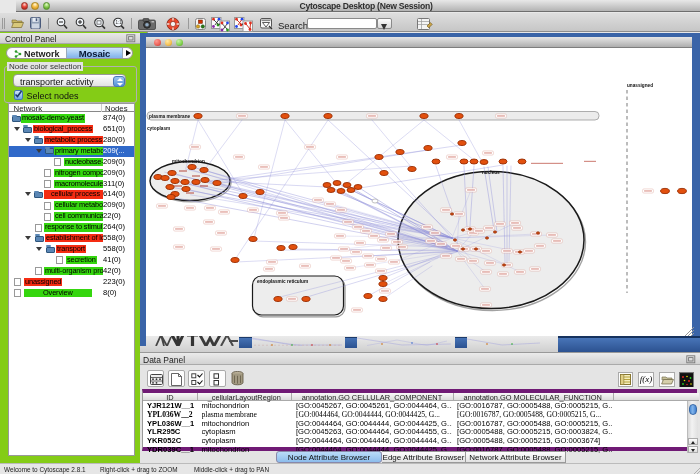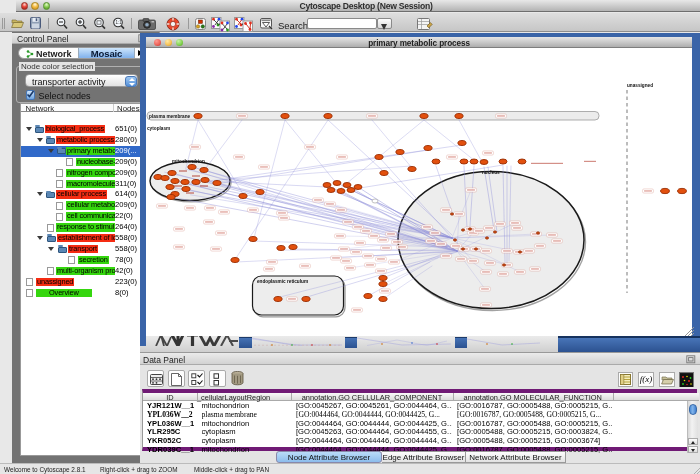--- a/index.html
+++ b/index.html
@@ -115,21 +115,21 @@
   <div class="abs" style="left:376.5px;top:4.5px;width:15px;height:11px;background:linear-gradient(#fdfdfd,#d8d8d8);border:1px solid #8a8a8a;border-radius:2px">
       <div style="position:absolute;left:3.6px;top:5.6px;width:0;height:0;border-left:3.4px solid transparent;border-right:3.4px solid transparent;border-top:6.2px solid #333"></div>
     </div>
   <svg class="abs" style="left:417px;top:4px" width="16" height="14" viewBox="0 0 16 14">
       <rect x="0.5" y="1.5" width="12" height="11" rx="1" fill="#f4f4f4" stroke="#777"></rect>
       <path d="M1 4.5 h11 M1 7.5 h11 M4.5 2 v10" stroke="#999" stroke-width="0.7"></path>
       <path d="M9 13 l3.4-3.4 1.8 1.8 L10.8 14.8z" fill="#caa54a" stroke="#6a5215" stroke-width="0.6" transform="translate(1,-4)"></path>
     </svg>
 </div>
 
-<div class="abs" style="left:12px;top:32px;width:148px;height:431px;background:#737373;border-right:1px solid #9a9a9a">
+<div class="abs" style="left:0;top:32px;width:148px;height:431px;background:#84cc16;border-right:1px solid #9a9a9a">
   <div class="abs" style="left:0;top:1px;width:140px;height:11px;background:linear-gradient(#e8e8e8,#cfcfcf);border-bottom:1px solid #aaa">
     <div class="abs" style="left:5px;top:1px;font-size:8.5px;color:#222">Control Panel</div>
     <svg class="abs" style="left:126px;top:1px" width="10" height="9" viewBox="0 0 10 9">
         <rect x="0.8" y="0.8" width="8" height="7" fill="none" stroke="#777" stroke-width="0.9"></rect>
         <rect x="2.6" y="2.6" width="4.4" height="3.4" fill="none" stroke="#777" stroke-width="0.9"></rect>
       </svg>
   </div>
 
   <div class="abs" style="left:6px;top:14.5px;width:127px;height:12.5px;background:#fdfdfd;border:1px solid #9a9a9a;border-radius:6px;overflow:hidden">
     <svg class="abs" style="left:7px;top:2.5px" width="8" height="8" viewBox="0 0 8 8">
@@ -161,20 +161,26 @@
   </div>
   <div class="abs" style="left:26.5px;top:58.5px;font-size:9px;color:#111">Select nodes</div>
 
   <div class="abs" style="left:8px;top:70.5px;width:126.5px;height:353px;background:#fff;border:1px solid #999;overflow:hidden">
     <div class="abs" style="left:0;top:0;width:126.5px;height:8.7px;background:#fcfcfc;border-bottom:1px solid #888">
       <div class="abs" style="left:4.5px;top:0.3px;font-size:7.8px;color:#222">Network</div>
       <div class="abs" style="left:96px;top:0.3px;font-size:7.8px;color:#222">Nodes</div>
       <div class="abs" style="left:92px;top:0;width:1px;height:8.7px;background:#ccc"></div>
     </div>
     <div class="abs" style="left:0;top:-102.5px;width:126.5px;height:385px">
+<div style="position:absolute;left:0;top:112.0px;width:126px;height:10.9px;">
+          <div style="position:absolute;left:3px;top:2.8px;width:9px;height:6px;background:#5b87b5;border:0.5px solid #2e567e;border-radius:1px"></div>
+          <div style="position:absolute;left:3px;top:1.6px;width:4.5px;height:2px;background:#5b87b5;border-radius:1px"></div>
+          <div style="position:absolute;left:12px;top:1.2px;height:8.4px;max-width:82px;overflow:hidden;background:#35d60e;color:#000;font-size:7.4px;line-height:8.4px;padding:0 1px;white-space:nowrap;letter-spacing:-0.15px">mosaic-demo-yeast</div>
+          <div style="position:absolute;left:94px;top:1.2px;font-size:7.6px;line-height:8.4px;color:#000;white-space:nowrap">874(0)</div>
+        </div>
 <div style="position:absolute;left:0;top:122.9px;width:126px;height:10.9px;">
           <div style="position:absolute;left:5px;top:3.2px;width:0;height:0;border-left:3.2px solid transparent;border-right:3.2px solid transparent;border-top:4.5px solid #3a3a3a"></div>
           <div style="position:absolute;left:14px;top:2.8px;width:9px;height:6px;background:#5b87b5;border:0.5px solid #2e567e;border-radius:1px"></div>
           <div style="position:absolute;left:14px;top:1.6px;width:4.5px;height:2px;background:#5b87b5;border-radius:1px"></div>
           <div style="position:absolute;left:24px;top:1.2px;height:8.4px;max-width:70px;overflow:hidden;background:#f52c12;color:#000;font-size:7.4px;line-height:8.4px;padding:0 1px;white-space:nowrap;letter-spacing:-0.15px">biological_process</div>
           <div style="position:absolute;left:94px;top:1.2px;font-size:7.6px;line-height:8.4px;color:#000;white-space:nowrap">651(0)</div>
         </div>
 <div style="position:absolute;left:0;top:133.8px;width:126px;height:10.9px;">
           <div style="position:absolute;left:16px;top:3.2px;width:0;height:0;border-left:3.2px solid transparent;border-right:3.2px solid transparent;border-top:4.5px solid #3a3a3a"></div>
           <div style="position:absolute;left:25px;top:2.8px;width:9px;height:6px;background:#5b87b5;border:0.5px solid #2e567e;border-radius:1px"></div>
@@ -201,21 +207,21 @@
         </div>
 <div style="position:absolute;left:0;top:177.4px;width:126px;height:10.9px;">
           <div style="position:absolute;left:35px;top:1.5px;width:6.5px;height:8px;background:#fff;border:0.5px solid #999"></div>
           <div style="position:absolute;left:45px;top:1.2px;height:8.4px;max-width:49px;overflow:hidden;background:#35d60e;color:#000;font-size:7.4px;line-height:8.4px;padding:0 1px;white-space:nowrap;letter-spacing:-0.15px">macromolecule</div>
           <div style="position:absolute;left:94px;top:1.2px;font-size:7.6px;line-height:8.4px;color:#000;white-space:nowrap">311(0)</div>
         </div>
 <div style="position:absolute;left:0;top:188.3px;width:126px;height:10.9px;">
           <div style="position:absolute;left:16px;top:3.2px;width:0;height:0;border-left:3.2px solid transparent;border-right:3.2px solid transparent;border-top:4.5px solid #3a3a3a"></div>
           <div style="position:absolute;left:25px;top:2.8px;width:9px;height:6px;background:#5b87b5;border:0.5px solid #2e567e;border-radius:1px"></div>
           <div style="position:absolute;left:25px;top:1.6px;width:4.5px;height:2px;background:#5b87b5;border-radius:1px"></div>
-          <div style="position:absolute;left:35px;top:1.2px;height:8.4px;max-width:59px;overflow:hidden;background:#f52c12;color:#000;font-size:7.4px;line-height:8.4px;padding:0 1px;white-space:nowrap;letter-spacing:-0.15px">cellular process</div>
+          <div style="position:absolute;left:35px;top:1.2px;height:8.4px;max-width:59px;overflow:hidden;background:#f52c12;color:#000;font-size:7.4px;line-height:8.4px;padding:0 7px;white-space:nowrap;letter-spacing:-0.15px">cellular process</div>
           <div style="position:absolute;left:94px;top:1.2px;font-size:7.6px;line-height:8.4px;color:#000;white-space:nowrap">614(0)</div>
         </div>
 <div style="position:absolute;left:0;top:199.2px;width:126px;height:10.9px;">
           <div style="position:absolute;left:35px;top:1.5px;width:6.5px;height:8px;background:#fff;border:0.5px solid #999"></div>
           <div style="position:absolute;left:45px;top:1.2px;height:8.4px;max-width:49px;overflow:hidden;background:#35d60e;color:#000;font-size:7.4px;line-height:8.4px;padding:0 1px;white-space:nowrap;letter-spacing:-0.15px">cellular metabo</div>
           <div style="position:absolute;left:94px;top:1.2px;font-size:7.6px;line-height:8.4px;color:#000;white-space:nowrap">209(0)</div>
         </div>
 <div style="position:absolute;left:0;top:210.1px;width:126px;height:10.9px;">
           <div style="position:absolute;left:35px;top:1.5px;width:6.5px;height:8px;background:#fff;border:0.5px solid #999"></div>
           <div style="position:absolute;left:45px;top:1.2px;height:8.4px;max-width:49px;overflow:hidden;background:#35d60e;color:#000;font-size:7.4px;line-height:8.4px;padding:0 1px;white-space:nowrap;letter-spacing:-0.15px">cell communicat</div>
@@ -236,35 +242,35 @@
 <div style="position:absolute;left:0;top:242.8px;width:126px;height:10.9px;">
           <div style="position:absolute;left:27px;top:3.2px;width:0;height:0;border-left:3.2px solid transparent;border-right:3.2px solid transparent;border-top:4.5px solid #3a3a3a"></div>
           <div style="position:absolute;left:37px;top:2.8px;width:9px;height:6px;background:#5b87b5;border:0.5px solid #2e567e;border-radius:1px"></div>
           <div style="position:absolute;left:37px;top:1.6px;width:4.5px;height:2px;background:#5b87b5;border-radius:1px"></div>
           <div style="position:absolute;left:47px;top:1.2px;height:8.4px;max-width:47px;overflow:hidden;background:#f52c12;color:#000;font-size:7.4px;line-height:8.4px;padding:0 1px;white-space:nowrap;letter-spacing:-0.15px">transport</div>
           <div style="position:absolute;left:94px;top:1.2px;font-size:7.6px;line-height:8.4px;color:#000;white-space:nowrap">558(0)</div>
         </div>
 <div style="position:absolute;left:0;top:253.7px;width:126px;height:10.9px;">
           <div style="position:absolute;left:47px;top:1.5px;width:6.5px;height:8px;background:#fff;border:0.5px solid #999"></div>
           <div style="position:absolute;left:57px;top:1.2px;height:8.4px;max-width:37px;overflow:hidden;background:#35d60e;color:#000;font-size:7.4px;line-height:8.4px;padding:0 1px;white-space:nowrap;letter-spacing:-0.15px">secretion</div>
-          <div style="position:absolute;left:94px;top:1.2px;font-size:7.6px;line-height:8.4px;color:#000;white-space:nowrap">78(0)</div>
+          <div style="position:absolute;left:94px;top:1.2px;font-size:7.6px;line-height:8.4px;color:#000;white-space:nowrap">41(0)</div>
         </div>
 <div style="position:absolute;left:0;top:264.6px;width:126px;height:10.9px;">
           <div style="position:absolute;left:26px;top:1.5px;width:6.5px;height:8px;background:#fff;border:0.5px solid #999"></div>
           <div style="position:absolute;left:35px;top:1.2px;height:8.4px;max-width:59px;overflow:hidden;background:#35d60e;color:#000;font-size:7.4px;line-height:8.4px;padding:0 1px;white-space:nowrap;letter-spacing:-0.15px">multi-organism pro</div>
           <div style="position:absolute;left:94px;top:1.2px;font-size:7.6px;line-height:8.4px;color:#000;white-space:nowrap">42(0)</div>
         </div>
 <div style="position:absolute;left:0;top:275.5px;width:126px;height:10.9px;">
           <div style="position:absolute;left:5px;top:1.5px;width:6.5px;height:8px;background:#fff;border:0.5px solid #999"></div>
           <div style="position:absolute;left:15px;top:1.2px;height:8.4px;max-width:79px;overflow:hidden;background:#f52c12;color:#000;font-size:7.4px;line-height:8.4px;padding:0 1px;white-space:nowrap;letter-spacing:-0.15px">unassigned</div>
           <div style="position:absolute;left:94px;top:1.2px;font-size:7.6px;line-height:8.4px;color:#000;white-space:nowrap">223(0)</div>
         </div>
 <div style="position:absolute;left:0;top:286.4px;width:126px;height:10.9px;">
           <div style="position:absolute;left:5px;top:1.5px;width:6.5px;height:8px;background:#fff;border:0.5px solid #999"></div>
-          <div style="position:absolute;left:15px;top:1.2px;height:8.4px;max-width:79px;overflow:hidden;background:#35d60e;color:#000;font-size:7.4px;line-height:8.4px;padding:0 13px;white-space:nowrap;letter-spacing:-0.15px">Overview</div>
+          <div style="position:absolute;left:15px;top:1.2px;height:8.4px;max-width:79px;overflow:hidden;background:#35d60e;color:#000;font-size:7.4px;line-height:8.4px;padding:0 19px;white-space:nowrap;letter-spacing:-0.15px">Overview</div>
           <div style="position:absolute;left:94px;top:1.2px;font-size:7.6px;line-height:8.4px;color:#000;white-space:nowrap">8(0)</div>
         </div>
     </div>
   </div>
 </div>
 
 <div class="abs" style="left:140px;top:330px;width:560px;height:22px;background:linear-gradient(#f5f5f5,#cfcfcf)"></div>
 
 <svg class="abs" style="left:155px;top:335px" width="85" height="11" viewBox="0 0 85 11">
   <path d="M1 11 L6 0 L9 11 M6 0 L12 11 M12 11 L16 2" stroke="#454545" stroke-width="1.8" fill="none"></path>
@@ -298,21 +304,20 @@
     <circle cx="20" cy="7" r="0.8" fill="#c60"></circle>
     <circle cx="45" cy="7" r="0.8" fill="#2a2"></circle>
   </svg>
 <div class="abs" style="left:558px;top:336px;width:142px;height:15.5px;background:linear-gradient(#4875b8,#2c5290);border-top:2px solid #16325e"></div>
 
 <div class="abs" style="left:140px;top:33px;width:560px;height:303px;background:#3a64a8;border:0;">
   <div class="abs" style="left:6px;top:4px;right:8px;height:11px;background:linear-gradient(#e6e6e6,#aeaeae);border-bottom:1px solid #7e7e7e">
     <div class="abs" style="left:8px;top:2.2px;width:7px;height:7px;border-radius:50%;background:radial-gradient(circle at 35% 30%,#ff9a92,#ec5f55 60%,#b1261d)"></div>
     <div class="abs" style="left:19px;top:2.2px;width:7px;height:7px;border-radius:50%;background:radial-gradient(circle at 35% 30%,#ffe9a8,#f5bf4f 60%,#c08b1e)"></div>
     <div class="abs" style="left:30px;top:2.2px;width:7px;height:7px;border-radius:50%;background:radial-gradient(circle at 35% 30%,#c9f2a7,#7ed04c 60%,#4f9a1c)"></div>
-    <div class="abs" style="left:0;top:1.5px;width:100%;text-align:center;font-size:8.2px;font-weight:bold;color:#222;letter-spacing:-0.1px">primary metabolic process</div>
   </div>
   <div class="abs" style="left:6px;top:15px;width:546px;height:288px;background:#ffffff"></div>
 </div>
 <svg width="546" height="288" viewBox="146 48 546 288" style="position:absolute;left:146px;top:48px">
 <rect x="147" y="111.5" width="452" height="8.5" rx="4" fill="#ececec" stroke="#9a9a9a" stroke-width="0.8"></rect>
 <ellipse cx="191.2" cy="182.5" rx="40" ry="19.5" fill="none" stroke="#555" stroke-width="1.2" stroke-opacity="0.55"></ellipse>
 <ellipse cx="190" cy="181" rx="40" ry="19.5" fill="#ededed" stroke="#1a1a1a" stroke-width="1.4"></ellipse>
 <ellipse cx="492.5" cy="242" rx="93" ry="68.5" fill="none" stroke="#555" stroke-width="1.4" stroke-opacity="0.55"></ellipse>
 <ellipse cx="491" cy="240" rx="93" ry="68.5" fill="#ededed" stroke="#1a1a1a" stroke-width="1.5"></ellipse>
 <rect x="254" y="277.8" width="91" height="39" rx="9" fill="none" stroke="#555" stroke-width="1.3" stroke-opacity="0.6"></rect>
@@ -919,21 +924,21 @@
           <circle cx="9" cy="7" r="1" fill="#d22"></circle>
           <circle cx="3" cy="10" r="0.9" fill="#2c2"></circle>
           <circle cx="7" cy="10.5" r="0.8" fill="#d22"></circle>
           <circle cx="11" cy="10" r="0.8" fill="#dd0"></circle>
         </svg></div>
   </div>
 
   <div class="abs" style="left:2px;top:36px;width:555px;height:61.5px;background:#fff;border:4px solid #701a75;border-left:1px solid #999">
     <div class="abs" style="left:0;top:0;width:556px;height:8.2px;background:linear-gradient(#f8f8f8,#dcdcdc);border-bottom:1px solid #aaa">
       <div class="abs" style="left:0px;top:0.4px;width:54px;text-align:center;font-size:7.4px;color:#222">ID</div>
-      <div class="abs" style="left:54px;top:0.4px;width:94.4px;text-align:left;font-size:7.4px;color:#222">_cellularLayoutRegion</div>
+      <div class="abs" style="left:54px;top:0.4px;width:94.4px;text-align:center;font-size:7.4px;color:#222">_cellularLayoutRegion</div>
       <div class="abs" style="left:148.4px;top:0.4px;width:161.2px;text-align:center;font-size:7.4px;color:#222;white-space:nowrap">annotation.GO CELLULAR_COMPONENT</div>
       <div class="abs" style="left:309.6px;top:0.4px;width:160.1px;text-align:center;font-size:7.4px;color:#222;white-space:nowrap">annotation.GO MOLECULAR_FUNCTION</div>
       <div class="abs" style="left:54px;top:0;width:1px;height:8.2px;background:#aaa"></div>
       <div class="abs" style="left:148.4px;top:0;width:1px;height:8.2px;background:#aaa"></div>
       <div class="abs" style="left:309.6px;top:0;width:1px;height:8.2px;background:#aaa"></div>
       <div class="abs" style="left:469.7px;top:0;width:1px;height:8.2px;background:#aaa"></div>
     </div>
     <div class="abs" style="left:0;top:-387.2px;width:558px;height:450px">
 <div style="position:absolute;left:0px;top:396.2px;width:555px;height:8.8px;">
           <div style="position:absolute;left:4.0px;top:0;width:49.0px;overflow:hidden;white-space:nowrap;font-size:7.6px;line-height:8.8px;color:#000;font-weight:bold;">YJR121W__1</div>

